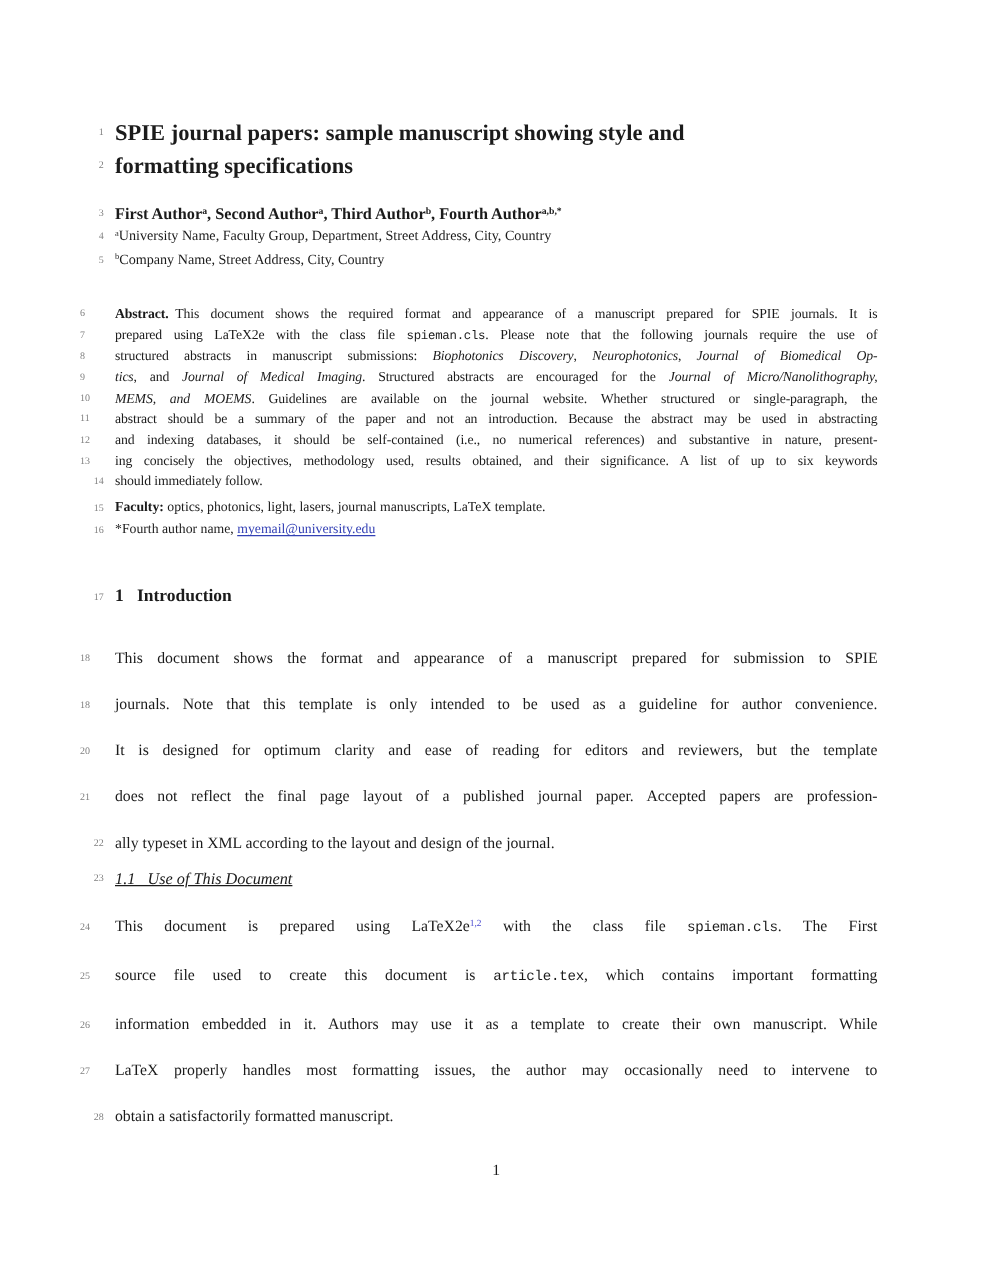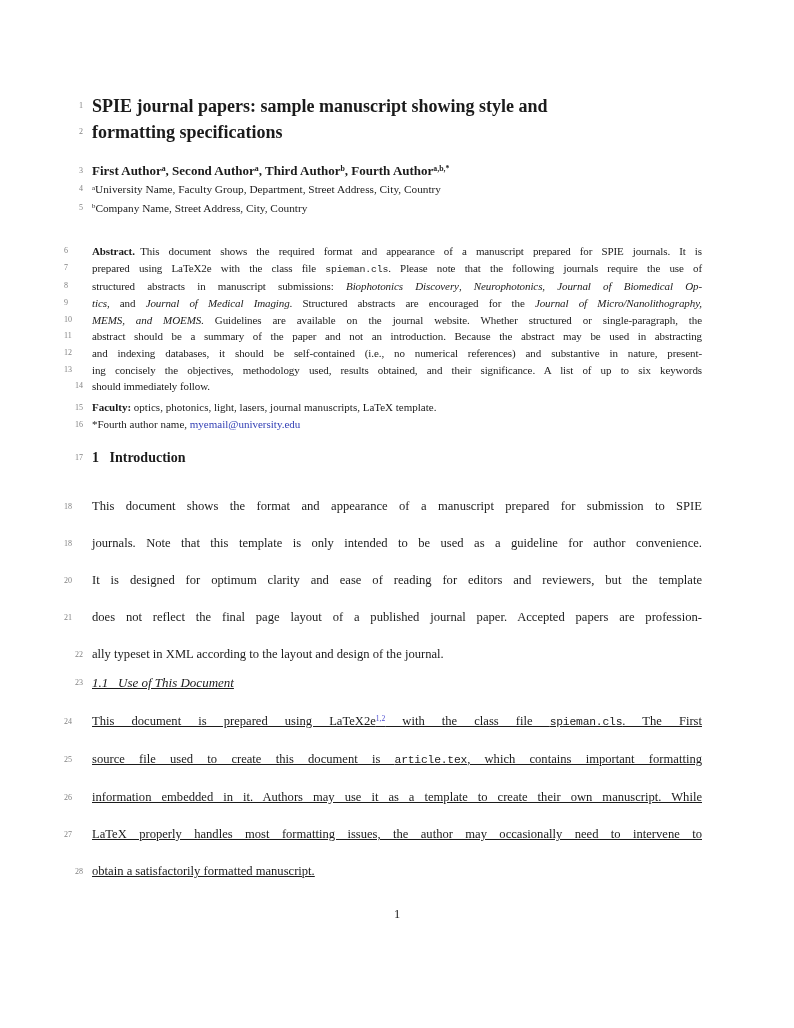--- a/index.html
+++ b/index.html
@@ -35,35 +35,35 @@
   .block-title .line{font-size:18px;line-height:26px;font-weight:bold;}
   .block-authors{margin-top:16px;}
   .block-authors .line{font-size:13px;line-height:19px;font-weight:bold;}
   .block-affils .line{font-size:11.3px;line-height:18.5px;}
   .block-abstract{margin-top:26px;}
   .block-abstract .line{font-size:11px;line-height:16.65px;letter-spacing:-0.1px;}
   .block-keywords{margin-top:4px;}
   .block-keywords .line{font-size:11px;line-height:17px;}
   .block-email{}
   .block-email .line{font-size:11px;line-height:17px;}
-  .h1{margin-top:15px;}
+  .h1{margin-top:36px;}
   .h1 .line{font-size:14px;line-height:20px;font-weight:bold;white-space:pre;}
   .h2{text-decoration:underline;}
   .h2 .line{font-size:13px;line-height:19px;font-style:italic;white-space:pre;}
   .body .line{font-size:12.6px;line-height:37px;}
   .body-intro{margin-top:20px;}
-  .body-use{margin-top:11px;text-decoration:underline;}
+  .body-use{margin-top:11px;}
   .footer{margin-top:16px;text-align:center;font-size:12.5px;line-height:16px;}
   
   .seg-b{font-weight:bold;margin-top:24px;}
   .seg-i{font-style:italic;}
   .seg-m{font-family:"Liberation Mono", monospace;font-size:0.9em;letter-spacing:-0.2px;}
   .seg-sup{font-size:0.6em;position:relative;top:-0.5em;line-height:0;}
   .seg-cite{color:var(--cite);text-decoration:none;}
-  .seg-link{color:var(--link);text-underline-offset:2px;}
+  .seg-link{color:var(--link);text-decoration:underline;text-underline-offset:2px;}
   a{cursor:pointer;}
 </style>
 </head>
 <body>
 
 <div class="page">
   <div class="content">
     <div class="block block-title">
         <div class="line"><span class="lnum">1</span><span>SPIE journal papers: sample manuscript showing style and</span></div>
         <div class="line"><span class="lnum">2</span><span>formatting specifications</span></div>

